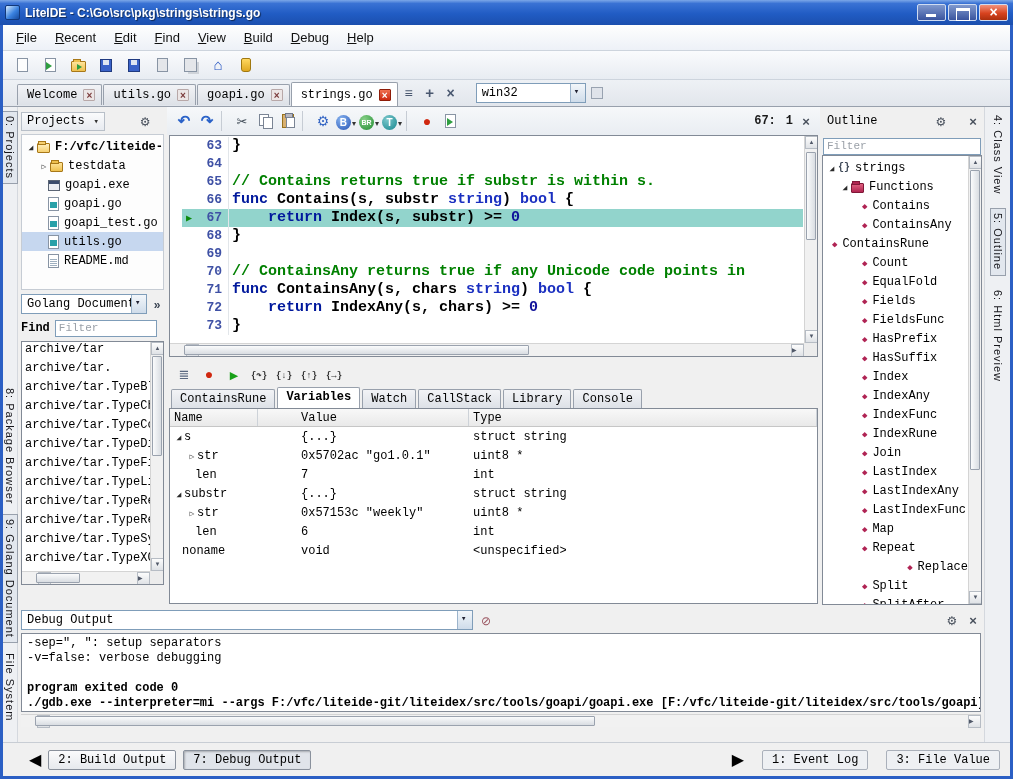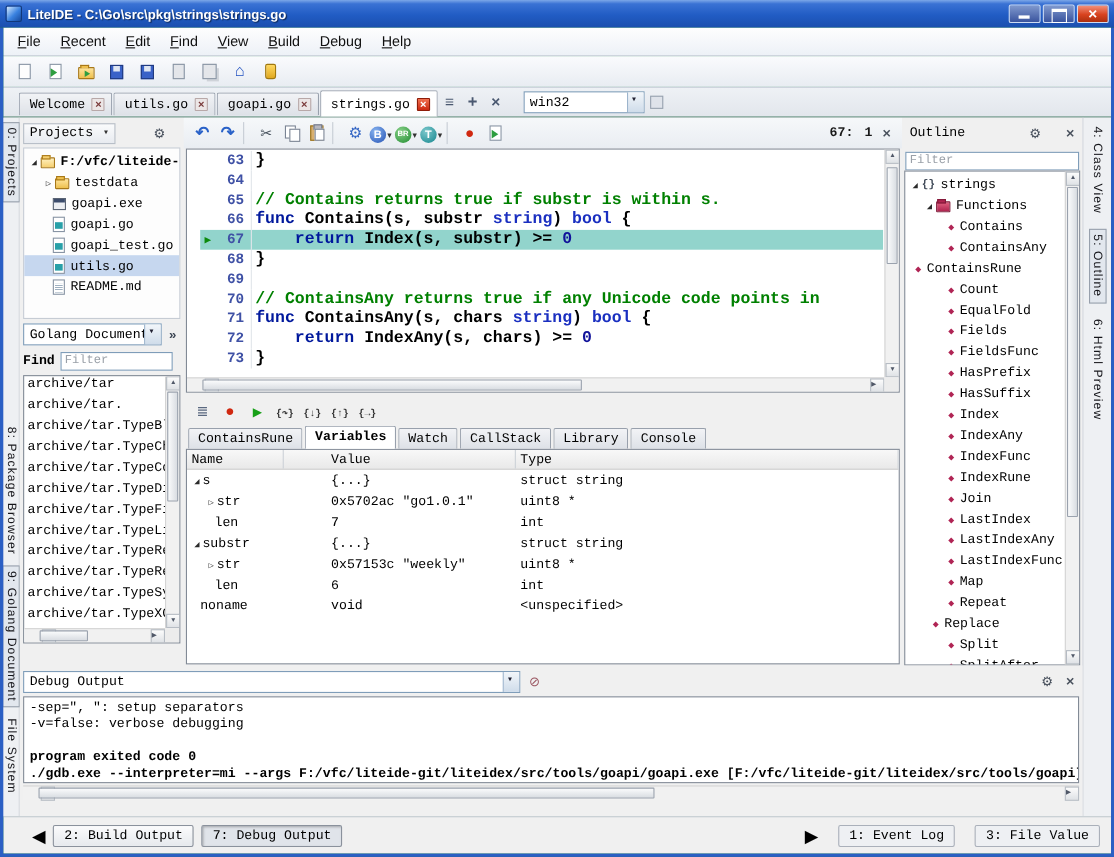--- a/index.html
+++ b/index.html
@@ -898,21 +898,21 @@
               <span class="ico fico ic-func"></span>
               <span class="tlabel">Map</span>
             </div>
 
             <div class="titem" style="padding-left: 30px;">
               <span class="ico arr ic-none"></span>
               <span class="ico fico ic-func"></span>
               <span class="tlabel">Repeat</span>
             </div>
 
-            <div class="titem" style="padding-left: 16px;">
+            <div class="titem" style="padding-left: 46px; justify-content: flex-end;">
               <span class="ico arr ic-none"></span>
               <span class="ico fico ic-func"></span>
               <span class="tlabel">Replace</span>
             </div>
 
             <div class="titem" style="padding-left: 30px;">
               <span class="ico arr ic-none"></span>
               <span class="ico fico ic-func"></span>
               <span class="tlabel">Split</span>
             </div>

